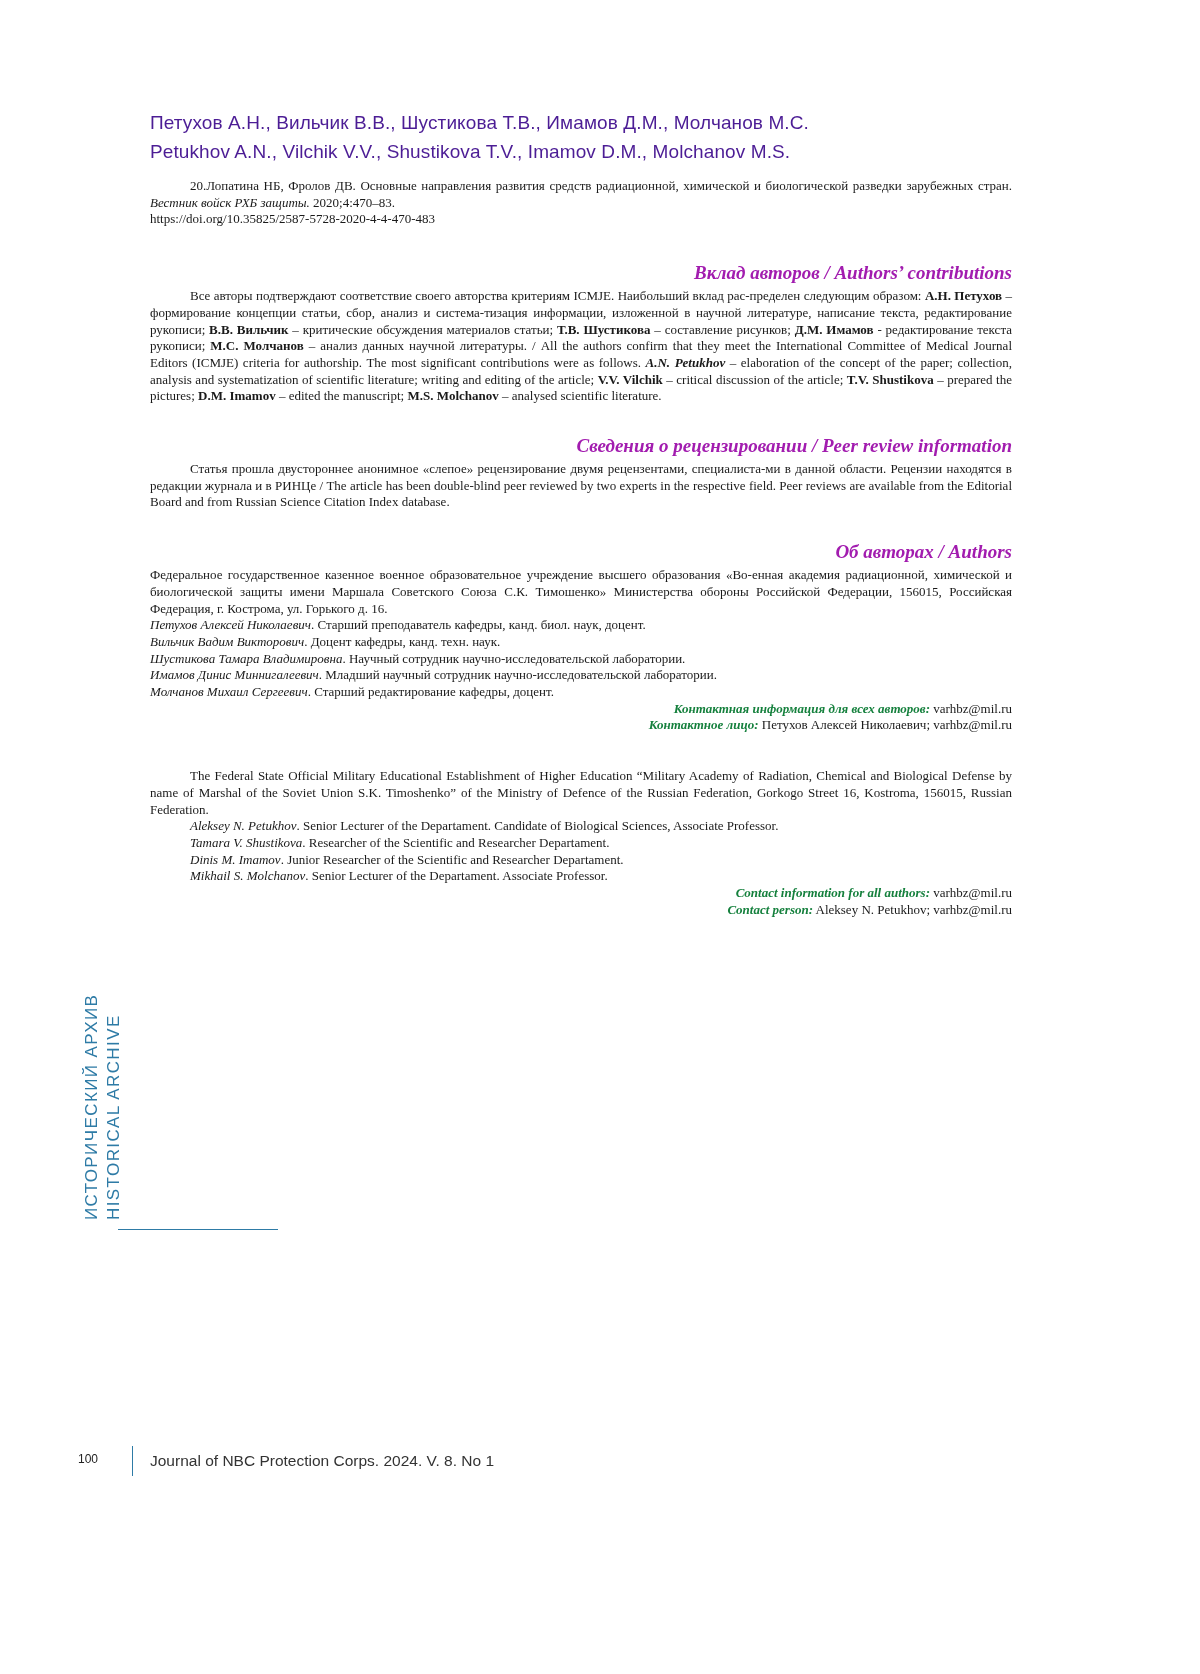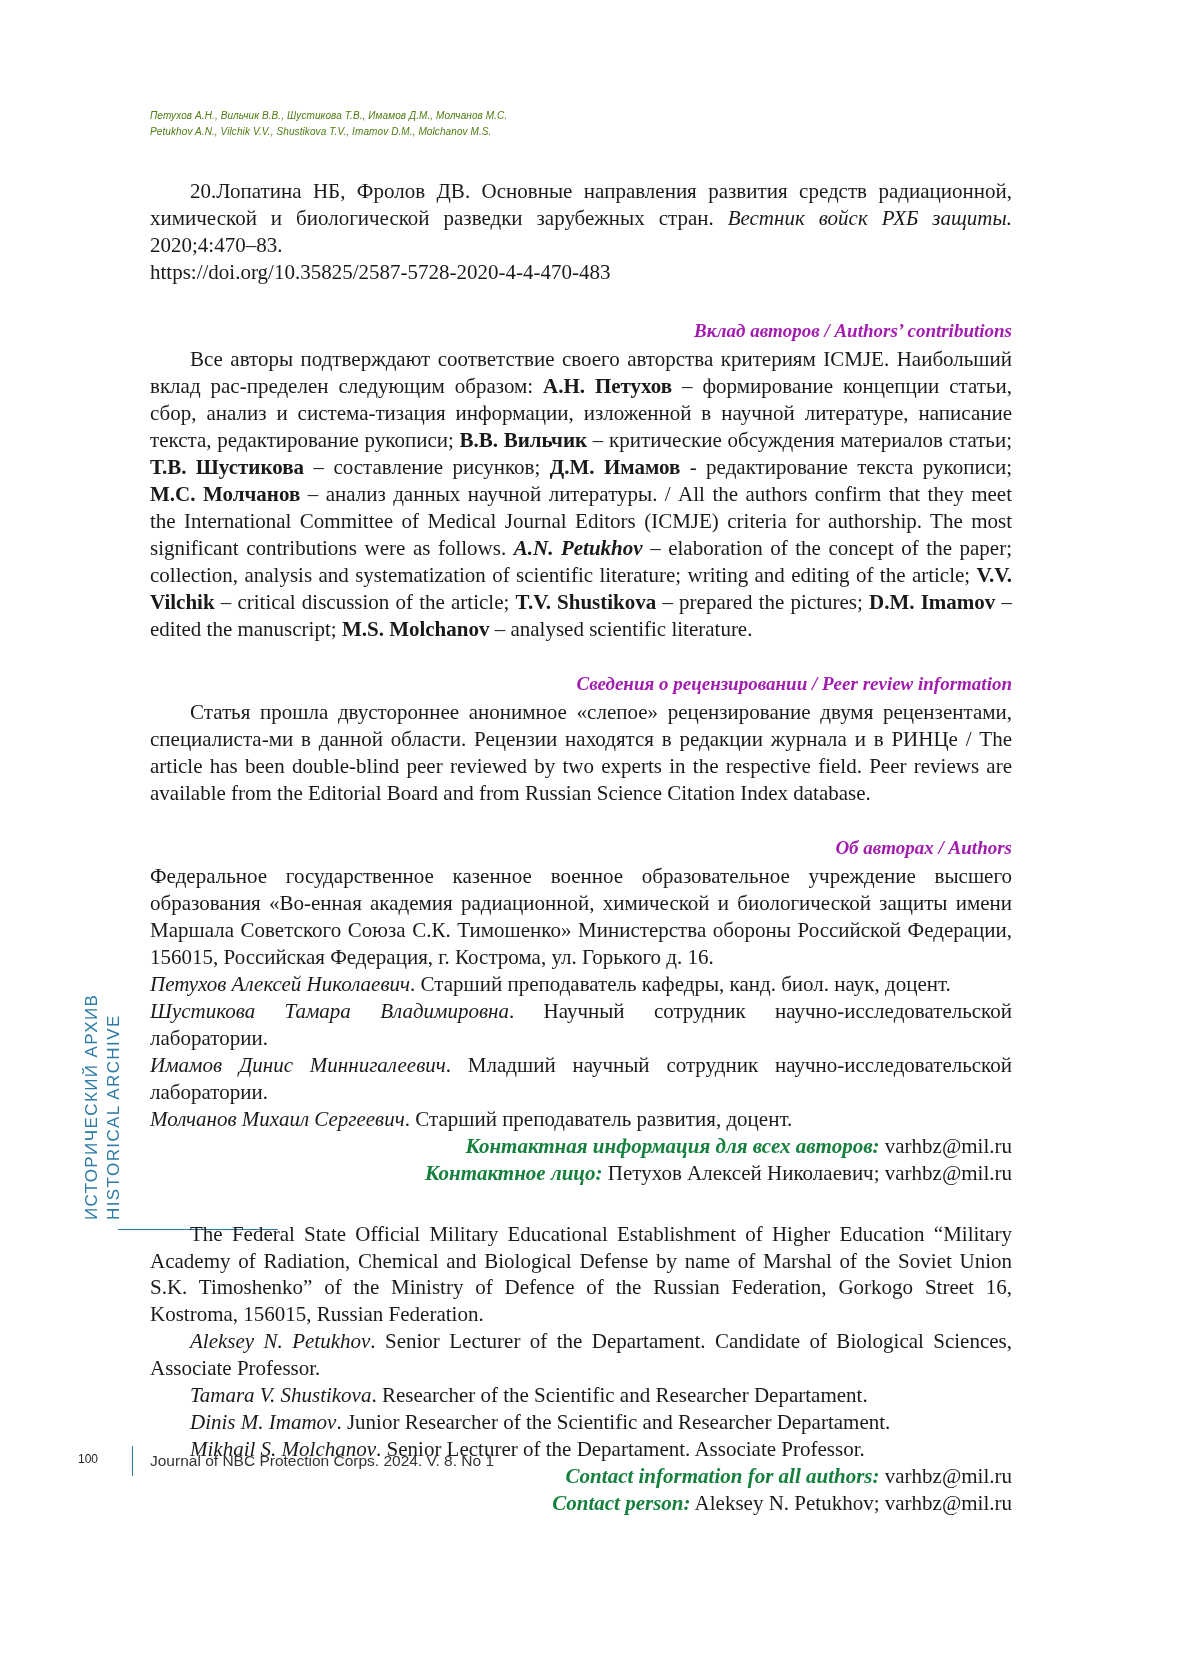--- a/index.html
+++ b/index.html
@@ -16,25 +16,24 @@
     overflow: hidden;
   }
 
   
   .runhead {
     position: absolute;
     left: 150px;
     top: 108px;
     width: 860px;
     font-family: "Liberation Sans", sans-serif;
-    font-size: 10px;
+    font-size: 19px;
     line-height: 1.55;
-    color: #4d7c0f;
+    color: #4c1d95;
     letter-spacing: 0.1px;
-    font-style: italic;
   }
   .runhead div { white-space: nowrap; }
 
   
   .sidelabel {
     position: absolute;
     left: 60px;
     top: 960px;
     width: 60px;
     height: 300px;
@@ -65,21 +64,21 @@
     position: absolute;
     left: 150px;
     top: 178px;
     width: 862px;
   }
 
   p {
     margin: 0;
     text-align: justify;
     text-justify: inter-word;
-    font-size: 21px;
+    font-size: 13px;
     line-height: 1.285;
     hyphens: manual;
   }
   p.indent { text-indent: 40px; }
   .gap-md { height: 30px; }
   .gap-lg { height: 34px; }
 
   .section-title {
     font-family: "Liberation Serif", serif;
     font-style: italic;
@@ -171,23 +170,24 @@
     <p class="indent">Статья прошла двустороннее анонимное «слепое» рецензирование двумя рецензентами, специалиста-ми в данной области. Рецензии находятся в редакции журнала и в РИНЦе / The article has been double-blind peer reviewed by two experts in the respective field. Peer reviews are available from the Editorial Board and from Russian Science Citation Index database.</p>
   </div>
 
   <div class="gap-md"></div>
 
   <div>
     <div class="section-title">Об авторах / Authors</div>
     <p>Федеральное государственное казенное военное образовательное учреждение высшего образования «Во-енная академия радиационной, химической и биологической защиты имени Маршала Советского Союза С.К. Тимошенко» Министерства обороны Российской Федерации, 156015, Российская Федерация, г. Кострома, ул. Горького д. 16.</p>
 
     <p><span class="it">Петухов Алексей Николаевич</span><span>. Старший преподаватель кафедры, канд. биол. наук, доцент.</span></p>
+    <p><span class="it">Вильчик Вадим Викторович</span><span>. Доцент кафедры, канд. техн. наук.</span></p>
     <p><span class="it">Шустикова Тамара Владимировна</span><span>. Научный сотрудник научно-исследовательской лаборатории.</span></p>
     <p><span class="it">Имамов Динис Миннигалеевич</span><span>. Младший научный сотрудник научно-исследовательской лаборатории.</span></p>
-    <p><span class="it">Молчанов Михаил Сергеевич</span><span>. Старший преподаватель развития, доцент.</span></p>
+    <p><span class="it">Молчанов Михаил Сергеевич</span><span>. Старший редактирование кафедры, доцент.</span></p>
 
     <p class="right"><span class="bluei">Контактная информация для всех авторов:</span><span> varhbz@mil.ru</span></p>
     <p class="right"><span class="bluei">Контактное лицо:</span><span> Петухов Алексей Николаевич; varhbz@mil.ru</span></p>
 
     <div class="gap-lg"></div>
 
     <p class="indent">The Federal State Official Military Educational Establishment of Higher Education “Military Academy of Radiation, Chemical and Biological Defense by name of Marshal of the Soviet Union S.K. Timoshenko” of the Ministry of Defence of the Russian Federation, Gorkogo Street 16, Kostroma, 156015, Russian Federation.</p>
 
     <p class="indent"><span class="it">Aleksey N. Petukhov</span><span>. Senior Lecturer of the Departament. Candidate of Biological Sciences, Associate Professor.</span></p>
     <p class="indent"><span class="it">Tamara V. Shustikova</span><span>. Researcher of the Scientific and Researcher Departament.</span></p>

